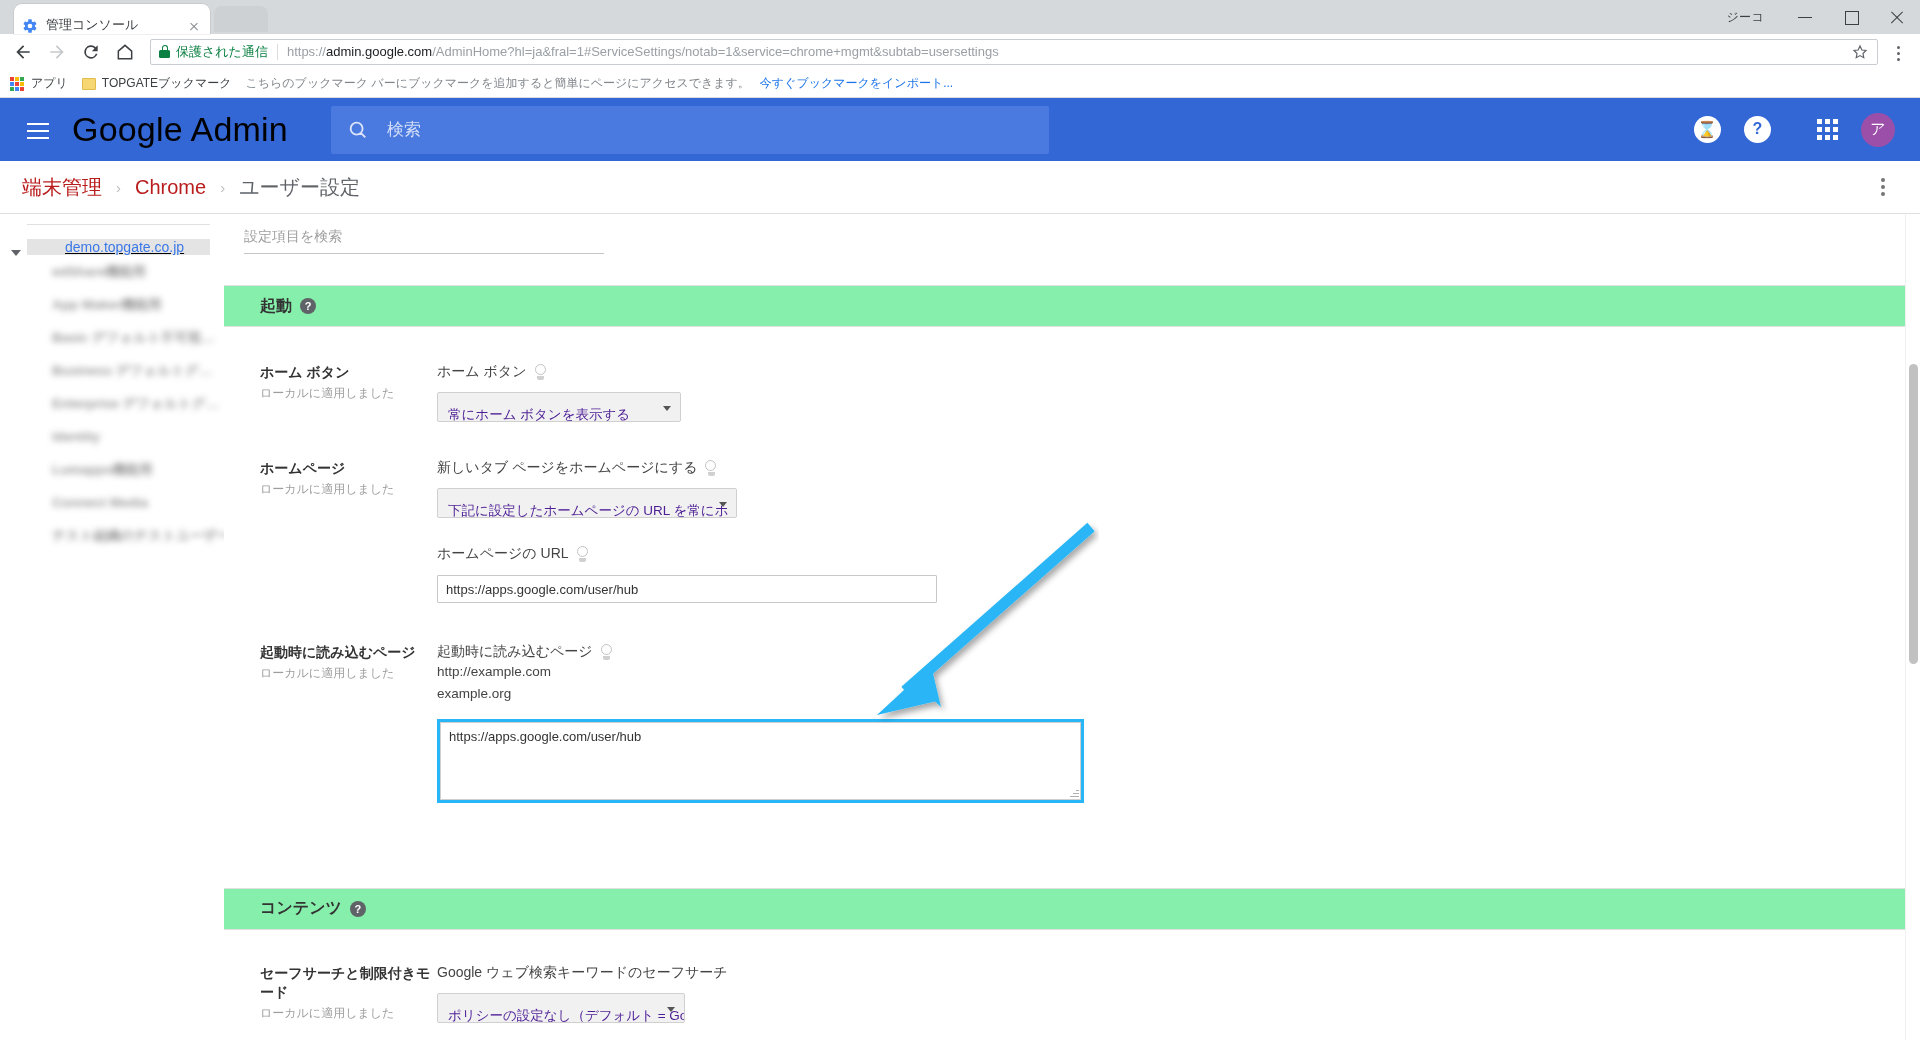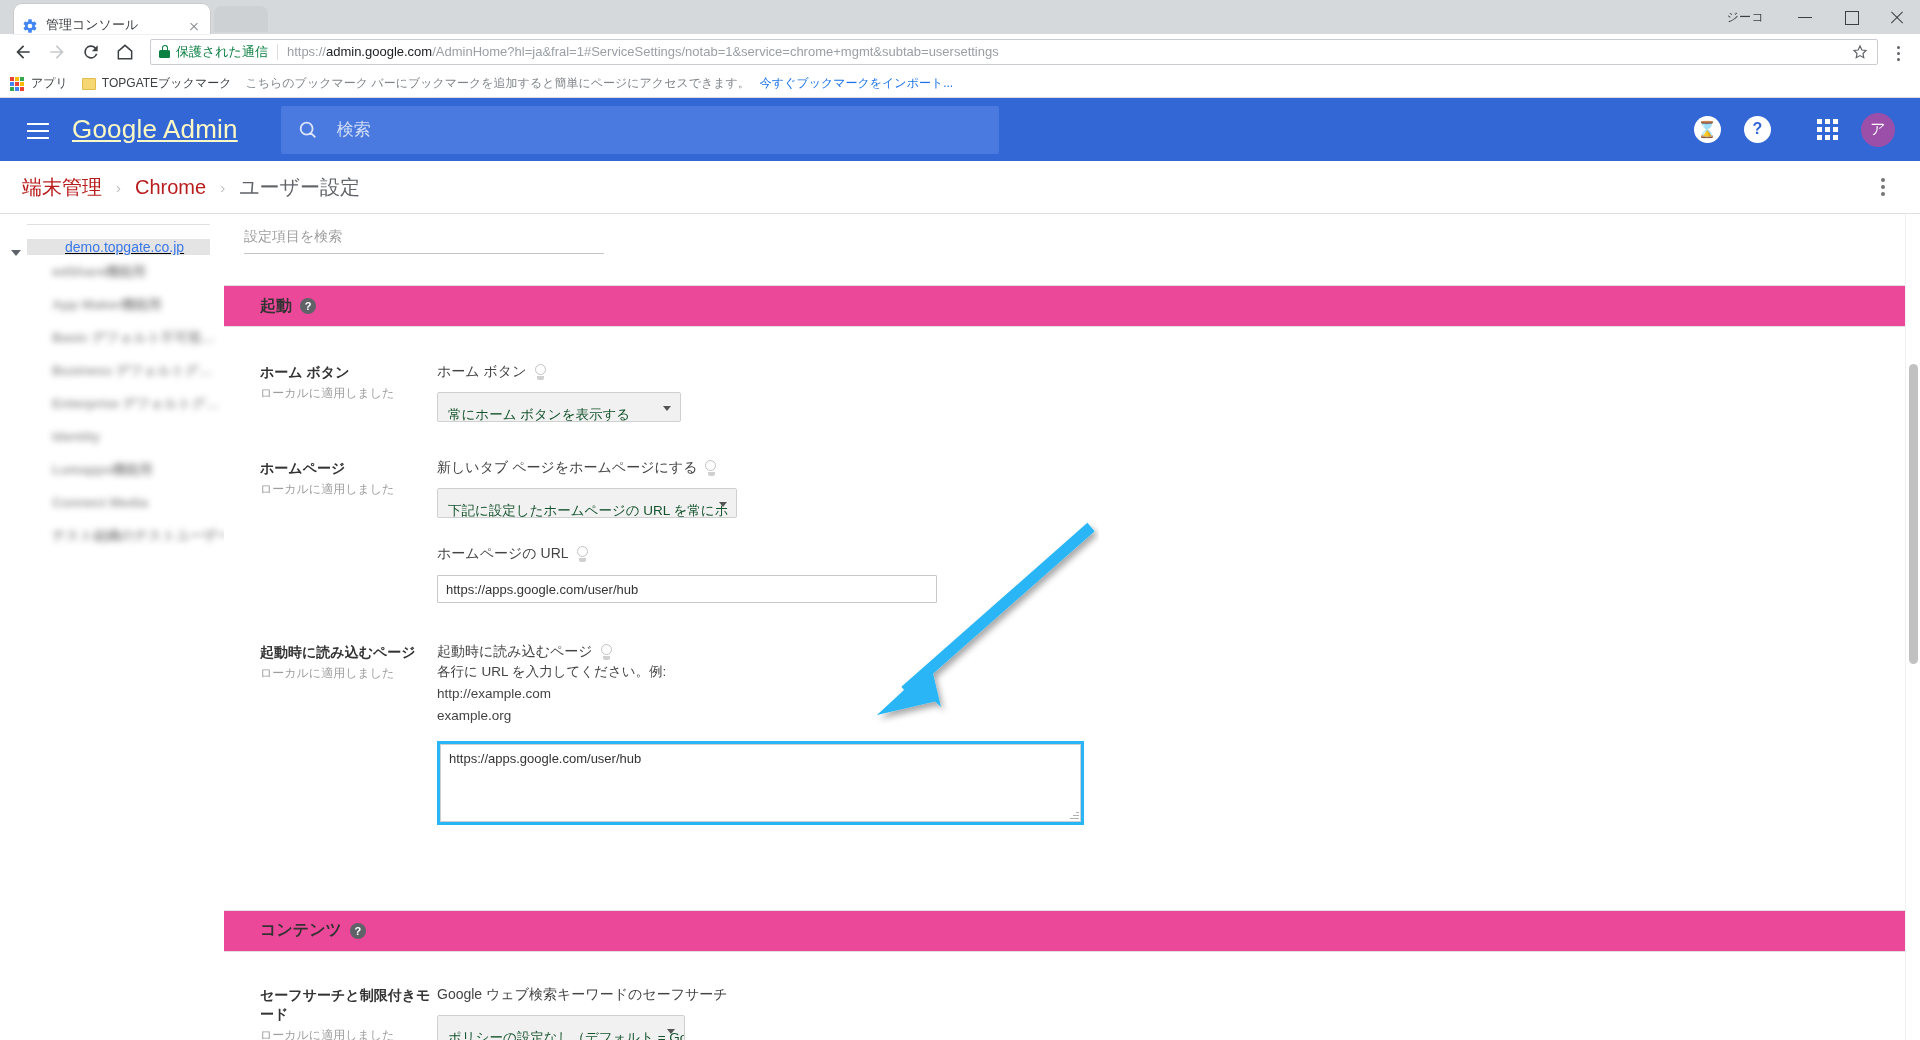--- a/index.html
+++ b/index.html
@@ -114,21 +114,21 @@
     height: 63px; background:#3367d6; display:flex; align-items:center;
     padding: 0 0 0 18px; position: relative;
   }
   .hamburger { width: 40px; height:40px; position:relative; flex:none; margin-right: 14px; }
   .hamburger i {
     position:absolute; left:9px; width:22px; height:2px; background:#fff;
   }
   .hamburger i:nth-child(1){ top:13px; }
   .hamburger i:nth-child(2){ top:20px; }
   .hamburger i:nth-child(3){ top:27px; }
-  .brand { color:#fef9c3; font-size: 26px; letter-spacing:.2px; white-space:nowrap;text-decoration:underline; }
+  .brand { color:#000000; font-size: 34px; letter-spacing:.2px; white-space:nowrap; }
   .searchbox {
     margin-left: 43px; width: 718px; height: 48px; background:#4a7ae0;
     display:flex; align-items:center; padding: 0 16px; border-radius: 2px;
   }
   .search-ico { width: 22px; height:22px; margin-right: 18px; flex:none; }
   .search-ph { color:#d4dff7; font-size: 17px; }
   .hdr-right { position:absolute; right: 20px; top:0; height:63px; display:flex; align-items:center; }
   .hdr-ico { width: 44px; height: 44px; position:relative; margin-left: 6px; }
   .circle-ico {
     width: 27px; height:27px; border-radius:50%; background:#fff; position:absolute;
@@ -181,21 +181,21 @@
   }
 
   
   .content { flex:1; background:#fff; position:relative; overflow:hidden; }
   .content-inner { position:relative; }
   .search-settings {
     margin: 14px 0 0 20px; width: 360px; padding-bottom: 7px;
     border-bottom: 1px solid #c6c6c6; color:#9e9e9e; font-size:14px;
   }
   .panel {
-    margin: 31px 0 0 0; background:#ec4899;
+    margin: 31px 0 0 0; background:#86efac;
     height: 42px; display:flex; align-items:center; padding-left: 36px;
     border-top:1px solid #e0e0e0; border-bottom:1px solid #e0e0e0;
   }
   .panel-title { font-size: 16px; color:#333; font-weight:bold; }
   .help-badge {
     width:16px; height:16px; border-radius:50%; background:#5f6368; color:#fff;
     font-size:11px; line-height:16px; text-align:center; margin-left:8px; font-weight:bold;
   }
 
   .setting {
@@ -208,21 +208,21 @@
   .field-title { font-size: 14px; color:#444; display:flex; align-items:center; }
   .bulb {
     width: 12px; height: 16px; margin-left:8px; position:relative; flex:none; opacity:.45;
   }
   .bulb-top { width:11px; height:11px; border-radius:50%; border:1.4px solid #777; position:absolute; top:0; left:0; }
   .bulb-base { width:7px; height:4px; background:#999; position:absolute; bottom:0; left:2.5px; border-radius:0 0 2px 2px; }
 
   select.dd, .dd {
     margin-top: 11px; height: 30px; background:#f1f1f1;
     border:1px solid #d0d0d0; border-radius:2px; font-size:13.5px;
-    color:#14532d; padding: 16px 26px 0 10px; display:inline-flex; align-items:center;
+    color:#4c1d95; padding: 16px 26px 0 10px; display:inline-flex; align-items:center;
     position:relative; white-space:nowrap; overflow:hidden;
   }
   .dd .arrow {
     position:absolute; right:9px; top:13px; width:0;height:0;
     border-left:4px solid transparent; border-right:4px solid transparent; border-top:5px solid #555;
   }
   .txtinput {
     margin-top: 12px; width: 500px; height: 28px; border:1px solid #c8c8c8;
     background:#fff; font-size:13px; color:#333; padding: 0 8px;
     display:flex; align-items:center; border-radius:1px;
@@ -505,21 +505,20 @@
             <div class="sub">ローカルに適用しました</div>
           </div>
           <div class="setting-body">
             <div class="field-title">
               <span>起動時に読み込むページ</span>
               <span class="bulb">
                   <span class="bulb-top"></span>
                   <span class="bulb-base"></span>
                 </span>
             </div>
-            <div class="helper">各行に URL を入力してください。例:</div>
             <div class="helper">http://example.com</div>
             <div class="helper">example.org</div>
             <div class="textarea-wrap">
               <div class="ta-text">https://apps.google.com/user/hub</div>
               <span class="ta-resize">
                   <i></i>
                   <i></i>
                   <i></i>
                 </span>
             </div>

